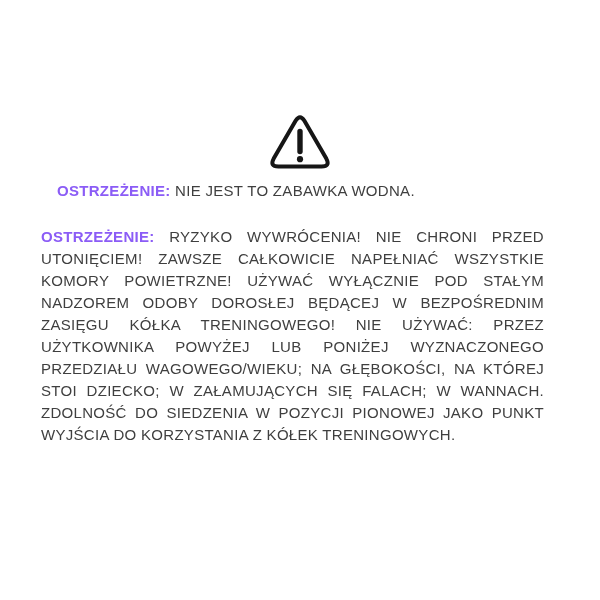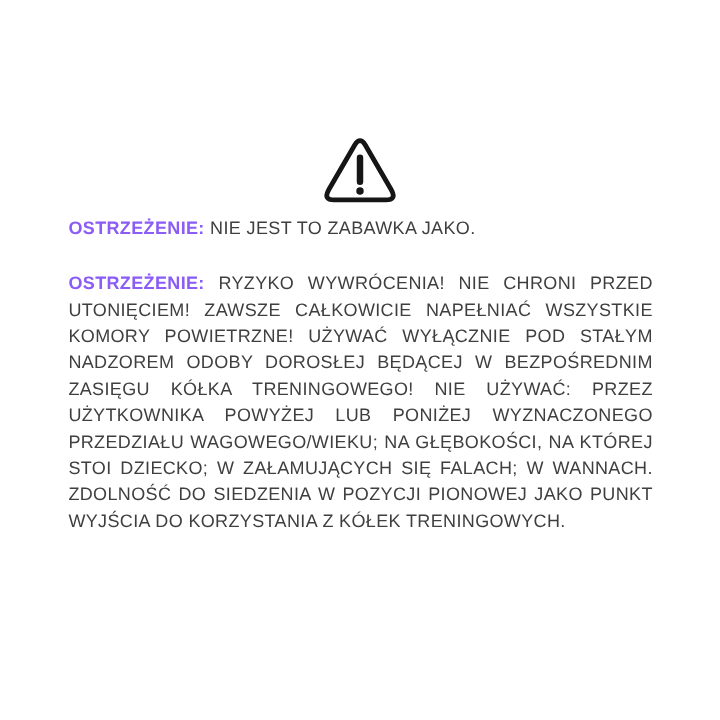--- a/index.html
+++ b/index.html
@@ -33,21 +33,21 @@
     right: 56px;
     margin: 0;
     font-size: 15px;
     line-height: 22px;
     letter-spacing: 0.3px;
     color: #3f3f3f;
   }
   .warning-long {
     position: absolute;
     top: 226px;
-    left: 57px;
+    left: 41px;
     right: 56px;
     margin: 0;
     font-size: 15px;
     line-height: 22px;
     letter-spacing: 0.3px;
     color: #3f3f3f;
     text-align: justify;
   }
   .warning-label {
     font-weight: 700;
@@ -66,17 +66,17 @@
                L 59.3 46.6
                Q 63.6 54.6 54.6 54.6
                L 11.4 54.6
                Q 2.4 54.6 6.7 46.6
                Z" stroke="#161616" stroke-width="4" fill="none" stroke-linejoin="round"></path>
       <line x1="33" y1="19.5" x2="33" y2="39.5" stroke="#161616" stroke-width="5.4" stroke-linecap="round"></line>
       <circle cx="33" cy="47.2" r="3.1" fill="#161616"></circle>
     </svg>
   </div>
 
-  <p class="warning-short"><span class="warning-label">OSTRZEŻENIE:</span> <span>NIE JEST TO ZABAWKA JAKO.</span></p>
+  <p class="warning-short"><span class="warning-label">OSTRZEŻENIE:</span> <span>NIE JEST TO ZABAWKA WODNA.</span></p>
 
   <p class="warning-long"><span class="warning-label">OSTRZEŻENIE:</span> <span>RYZYKO WYWRÓCENIA! NIE CHRONI PRZED UTONIĘCIEM! ZAWSZE CAŁKOWICIE NAPEŁNIAĆ WSZYSTKIE KOMORY POWIETRZNE! UŻYWAĆ WYŁĄCZNIE POD STAŁYM NADZOREM ODOBY DOROSŁEJ BĘDĄCEJ W BEZPOŚREDNIM ZASIĘGU KÓŁKA TRENINGOWEGO! NIE UŻYWAĆ: PRZEZ UŻYTKOWNIKA POWYŻEJ LUB PONIŻEJ WYZNACZONEGO PRZEDZIAŁU WAGOWEGO/WIEKU; NA GŁĘBOKOŚCI, NA KTÓREJ STOI DZIECKO; W ZAŁAMUJĄCYCH SIĘ FALACH; W WANNACH. ZDOLNOŚĆ DO SIEDZENIA W POZYCJI PIONOWEJ JAKO PUNKT WYJŚCIA DO KORZYSTANIA Z KÓŁEK TRENINGOWYCH.</span></p>
 
 </div>
 
 </body></html>

